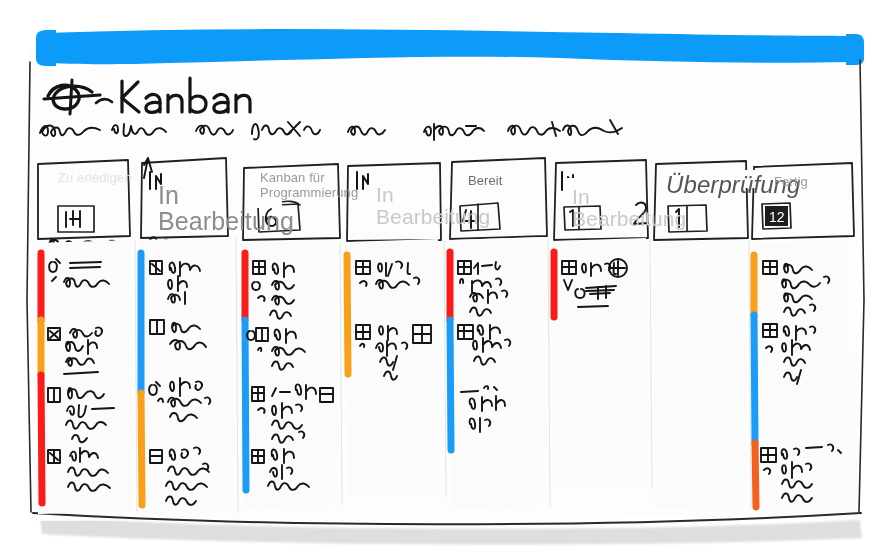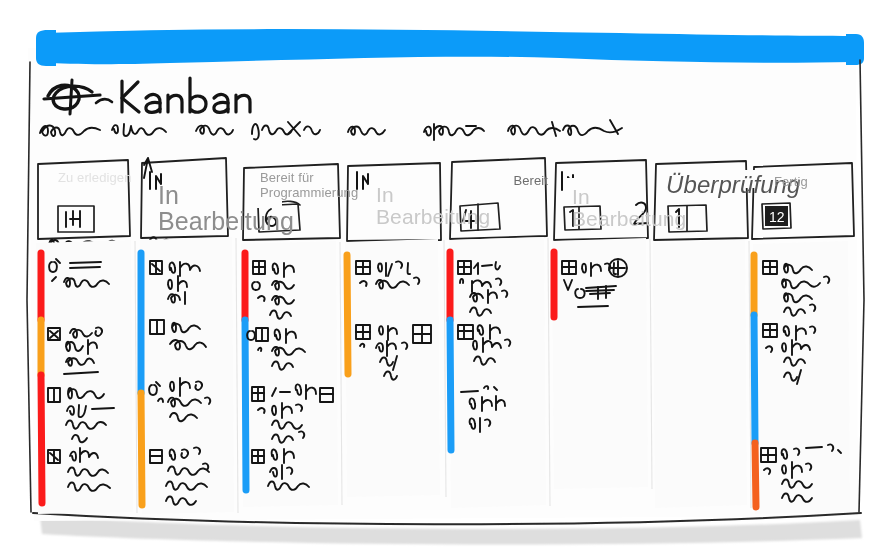--- a/index.html
+++ b/index.html
@@ -507,27 +507,27 @@
     <div class="title-mask" style="left:52px;  top:172px; width:22px; height:19px;"></div>
     <div class="title-mask" style="left:243px; top:190px; width:33px; height:18px;"></div>
     <div class="title-mask" style="left:560px; top:178px; width:48px; height:20px;"></div>
     <div class="title-mask" style="left:672px; top:170px; width:95px; height:18px;"></div>
 
     <div class="col-title light" style="left:52px; top:170px; width:110px;">Zu erledigen</div>
 
     <div class="col-title big" style="left:152px; top:182px; width:150px;">In
 Bearbeitung</div>
 
-    <div class="col-title mid" style="left:254px; top:170px; width:105px;">Bereit für
+    <div class="col-title mid" style="left:254px; top:170px; width:105px;">Kanban für
 Programmierung</div>
 
     <div class="col-title big2" style="left:370px; top:184px; width:140px;">In
 Bearbeitung</div>
 
-    <div class="col-title dark" style="left:462px; top:173px; width:80px;text-align:right;">Bereit</div>
+    <div class="col-title dark" style="left:462px; top:173px; width:80px;">Bereit</div>
 
     <div class="col-title big2" style="left:566px; top:186px; width:140px;">In
 Bearbeitung</div>
 
     <div class="col-title huge" style="left:660px; top:172px; width:160px;font-style:italic;">Überprüfung</div>
 
     <div class="col-title mid" style="left:768px; top:174px; width:80px;">Fertig</div>
   </div>
 
   <div style="position:absolute;width:1px;height:1px;overflow:hidden;clip:rect(0 0 0 0);">

